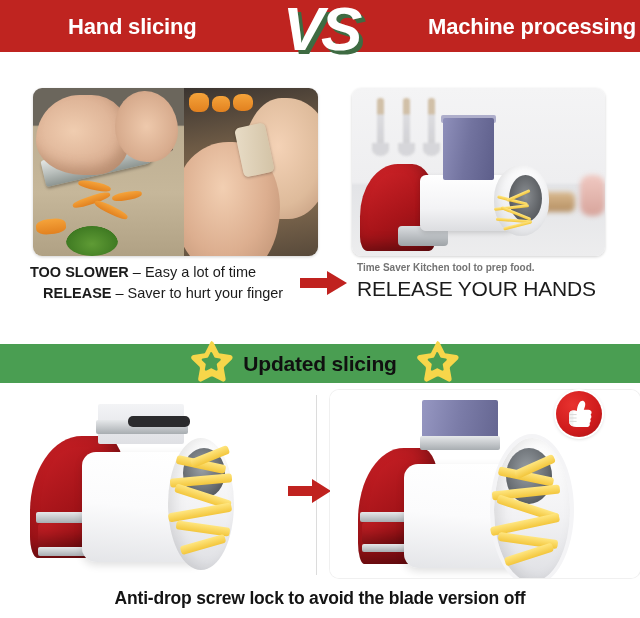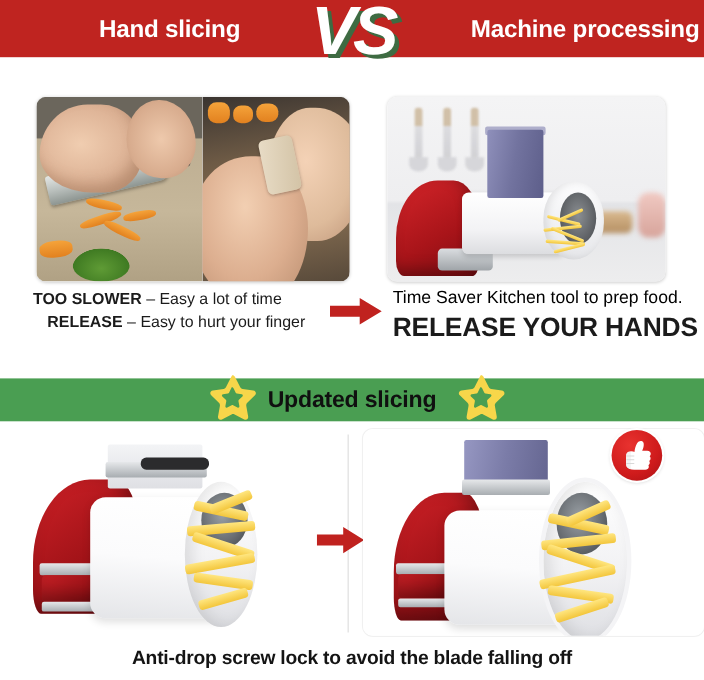--- a/index.html
+++ b/index.html
@@ -14,21 +14,21 @@
   
   .header-bar{
     position:absolute;left:0;top:0;width:640px;height:52px;
     background:#bf2420;
   }
   .header-title{
     position:absolute;top:14px;
     font-size:22px;font-weight:bold;color:#ffffff;
     letter-spacing:-0.2px;white-space:nowrap;
   }
-  .header-title.left{left:90px;}
+  .header-title.left{left:68px;}
   .header-title.right{left:392px;margin-left:36px;}
   .vs-wrap{
     position:absolute;left:266px;top:-2px;width:110px;height:72px;
     z-index:5;
   }
   .vs-shadow{
     position:absolute;left:4px;top:4px;width:100%;
     font-size:62px;font-weight:bold;color:#3e6b42;
     letter-spacing:-3px;font-style:italic;line-height:1;
     text-align:center;
@@ -170,22 +170,22 @@
 
   
   .txt-left{position:absolute;left:30px;top:262px;width:270px;}
   .txt-line{font-size:14.5px;color:#1b1b1b;line-height:21px;white-space:nowrap;}
   .txt-line .bold{font-weight:bold;text-align:center;}
   .txt-line.indent{padding-left:13px;}
 
   .arrow-mid{position:absolute;left:300px;top:270px;width:48px;height:26px;}
 
   .txt-right{position:absolute;left:357px;top:262px;width:280px;}
-  .tr-1{font-size:16px;font-weight:normal;color:#000000;white-space:nowrap;}
-  .tr-2{font-size:24px;font-weight:bold;color:#1b1b1b;margin-top:4px;letter-spacing:-0.2px;white-space:nowrap;}
+  .tr-1{font-size:10px;font-weight:bold;color:#737373;white-space:nowrap;}
+  .tr-2{font-size:21px;font-weight:normal;color:#1b1b1b;margin-top:4px;letter-spacing:-0.2px;white-space:nowrap;}
 
   
   .green-bar{
     position:absolute;left:0;top:344px;width:640px;height:39px;
     background:#4a9e52;
   }
   .banner-label{
     position:absolute;left:0;top:348px;width:640px;height:32px;
     text-align:center;font-size:21px;font-weight:bold;color:#101010;
     line-height:32px;letter-spacing:-0.2px;
@@ -319,21 +319,21 @@
       <div class="shred" style="left:18%;top:80%;width:58%;height:7%;transform:rotate(-14deg);"></div>
       <div class="shred" style="left:24%;top:4%;width:50%;height:7%;transform:rotate(-24deg);"></div>
     </div>
   </div>
 
   <div class="txt-left">
     <div class="txt-line">
       <span class="bold">TOO SLOWER</span><span> – Easy a lot of time</span>
     </div>
     <div class="txt-line indent">
-      <span class="bold">RELEASE</span><span> – Easy to  hurt your finger</span>
+      <span class="bold">RELEASE</span><span> – Saver to  hurt your finger</span>
     </div>
   </div>
 
   <div class="arrow-mid">
     <svg width="48" height="26" viewBox="0 0 48 26">
       <path d="M0 8 L27 8 L27 1 L47 13 L27 25 L27 18 L0 18 Z" fill="#c0221f"></path>
     </svg>
   </div>
 
   <div class="txt-right">
@@ -416,15 +416,15 @@
   <div class="badge">
     <div class="thumb">
       <svg width="26" height="28" viewBox="0 0 26 28">
         <path d="M9.5 27 C6 27 3.5 25.6 2.6 23.8 C2 22.5 2.1 13.6 2.6 12.4 C3.2 11 5 10.3 7 10.3 C8.2 10.3 9.2 10.5 9.8 10.9 C10 8.5 10.8 5.2 12.2 3 C13.4 1.1 15.3 0.4 16.8 1.2 C18.2 2 18.6 3.8 18 6.3 C17.7 7.6 17.2 8.8 16.8 9.7 L21.4 9.7 C23.4 9.7 24.8 11 24.6 12.8 C24.5 13.6 24.1 14.3 23.6 14.8 C24.2 15.3 24.5 16.1 24.4 17 C24.3 17.9 23.8 18.6 23.2 19 C23.6 19.5 23.8 20.2 23.7 21 C23.6 21.9 23.1 22.6 22.5 23 C22.8 23.5 22.9 24.1 22.8 24.7 C22.6 26.1 21.3 27 19.6 27 Z" fill="#ffffff"></path>
         <path d="M2.6 12.4 C2.1 13.6 2 22.5 2.6 23.8 C3.2 25 4.6 26 6.4 26.6 L6.4 10.6 C4.6 10.9 3.1 11.4 2.6 12.4 Z" fill="#f2f2f2"></path>
         <path d="M2.4 14.6 L9.6 14.6 M2.4 18 L9.6 18 M2.4 21.4 L9.6 21.4" stroke="#d9d9d9" stroke-width="1"></path>
       </svg>
     </div>
   </div>
 
-  <div class="bottom-caption">Anti-drop screw lock to avoid the blade falling off</div>
+  <div class="bottom-caption">Anti-drop screw lock to avoid the blade version off</div>
 
 </div>
 
 </body></html>

